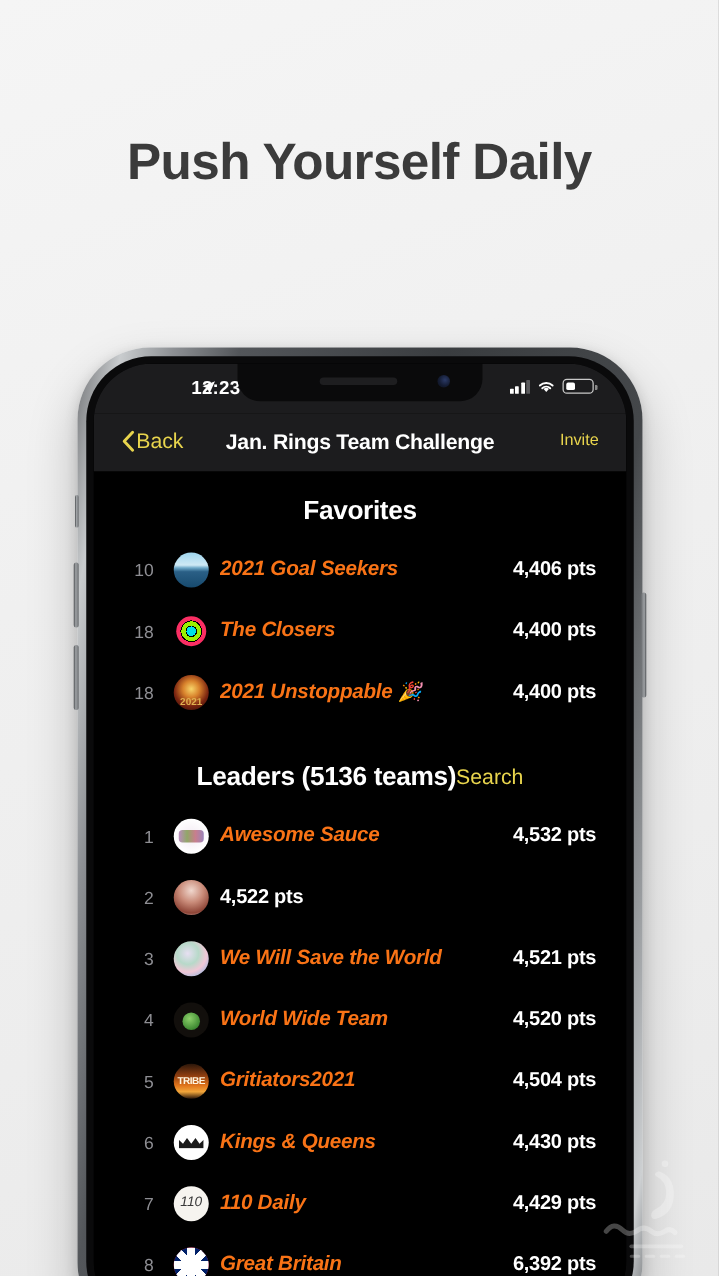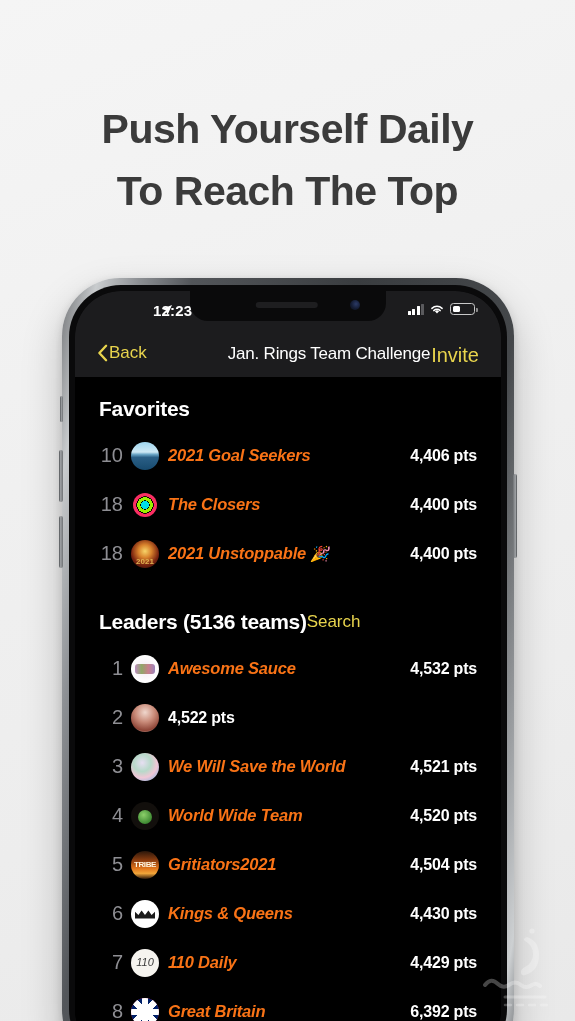--- a/index.html
+++ b/index.html
@@ -198,50 +198,49 @@
     cursor: pointer;
   }
   .chev { width: 11px; height: 18px; display: block; }
   .nav-title {
     position: absolute;
     left: 0; top: 13px;
     width: 100%;
     text-align: center;
     color: #fff;
     font-size: 17px;
-    font-weight: normal;
+    font-weight: bold;
     letter-spacing: -0.2px;
-    padding-left: 41px;
   }
   .nav-invite {
     position: absolute;
     right: 22px;
     top: 13px;
     color: #e8d44d;
-    font-size: 20px;
+    font-size: 13px;
     cursor: pointer;
   }
 
   
   .content {
     position: absolute;
     left: 0;
     top: 86px;
     width: 100%;
     bottom: 0;
     background: #000;
     overflow: hidden;
   }
   .sec-head {
     position: relative;
     height: 44px;
     padding: 0 24px;
     display: flex;
     align-items: center;
-    justify-content: flex-start;
+    justify-content: center;
   }
   .sec-head.first { margin-top: 10px; }
   .sec-head.leaders { margin-top: 22px; }
   .sec-title {
     color: #fff;
     font-size: 21px;
     font-weight: bold;
     letter-spacing: -0.3px;
   }
   .sec-action {
@@ -254,22 +253,22 @@
     display: flex;
     align-items: center;
     height: 49px;
     padding: 0 24px 0 20px;
   }
   .rank {
     width: 28px;
     flex: 0 0 28px;
     text-align: right;
     color: #8e8e93;
-    font-size: 20px;
-    margin-right: 8px;
+    font-size: 14px;
+    margin-right: 16px;
   }
   .avatar {
     flex: 0 0 28px;
     width: 28px;
     height: 28px;
     border-radius: 50%;
     margin-right: 9px;
     overflow: hidden;
     position: relative;
     background: #222;
@@ -348,21 +347,20 @@
     pointer-events: none;
   }
 </style>
 </head>
 <body>
 
 <div id="page">
 
   <div class="headline">
     <span>Push Yourself Daily</span>
-    <span class="l2">To Reach The Top</span>
   </div>
 
   <div class="phone">
     <div class="btn-side btn-silent"></div>
     <div class="btn-side btn-volup"></div>
     <div class="btn-side btn-voldn"></div>
     <div class="btn-side btn-power"></div>
 
     <div class="phone-inner">
       <div class="screen">

